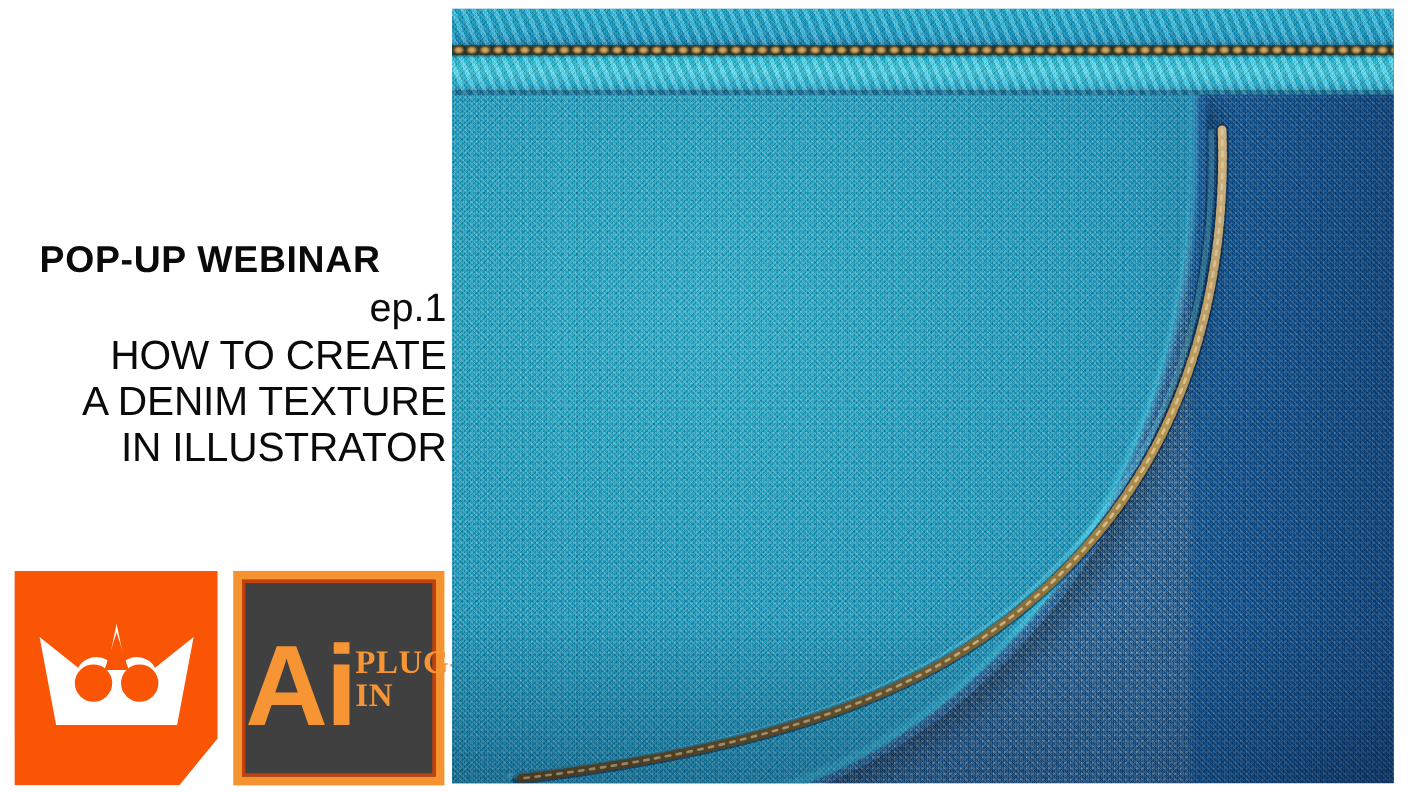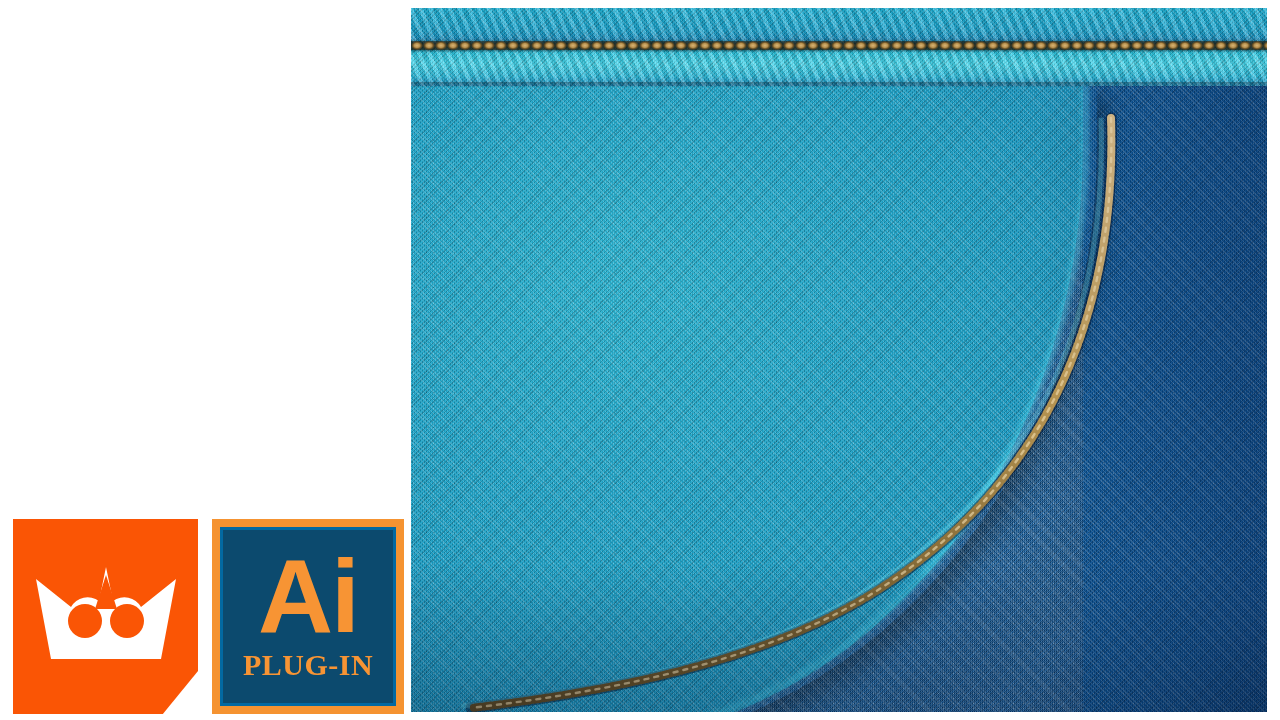--- a/index.html
+++ b/index.html
@@ -67,25 +67,25 @@
   
   .ai-badge {
     position:absolute;
     left:212px; top:519px;
     width:192px; height:195px;
     background:#f59331;
     padding:8px;
   }
   .ai-badge-inner {
     width:100%; height:100%;
-    background:#0c4a6e;
-    border:3px solid #0369a1;
+    background:#404040;
+    border:3px solid #c2410c;
     position:relative;
     display:flex;
-    flex-direction:column;
+    flex-direction:row;
     align-items:center;
     justify-content:flex-start;
   }
   .ai-glyph {
     color:#f79434;
     font-family:"Liberation Sans", sans-serif;
     font-size:104px;
     font-weight:bold;
     line-height:104px;
     letter-spacing:-2px;
@@ -241,20 +241,27 @@
     position:absolute; inset:0;
     background:radial-gradient(130% 120% at 45% 40%, rgba(0,0,0,0) 55%, rgba(0,0,0,0.22) 100%);
     pointer-events:none;
   }
 </style>
 </head>
 <body>
 
 <div id="stage">
 
+  <div class="text-panel">
+    <div class="line-title">POP-UP WEBINAR</div>
+    <div class="line-ep">ep.1</div>
+    <div class="line-sub">HOW TO CREATE</div>
+    <div class="line-sub">A DENIM TEXTURE</div>
+    <div class="line-sub">IN ILLUSTRATOR</div>
+  </div>
 
   <div class="crown-badge">
     <svg width="150" height="110" viewBox="0 0 150 110">
       <path fill="#ffffff" d="
         M 5 18
         L 40 46
         A 19 19 0 0 1 68 40
         L 75 6
         L 82 40
         A 19 19 0 0 1 110 46

